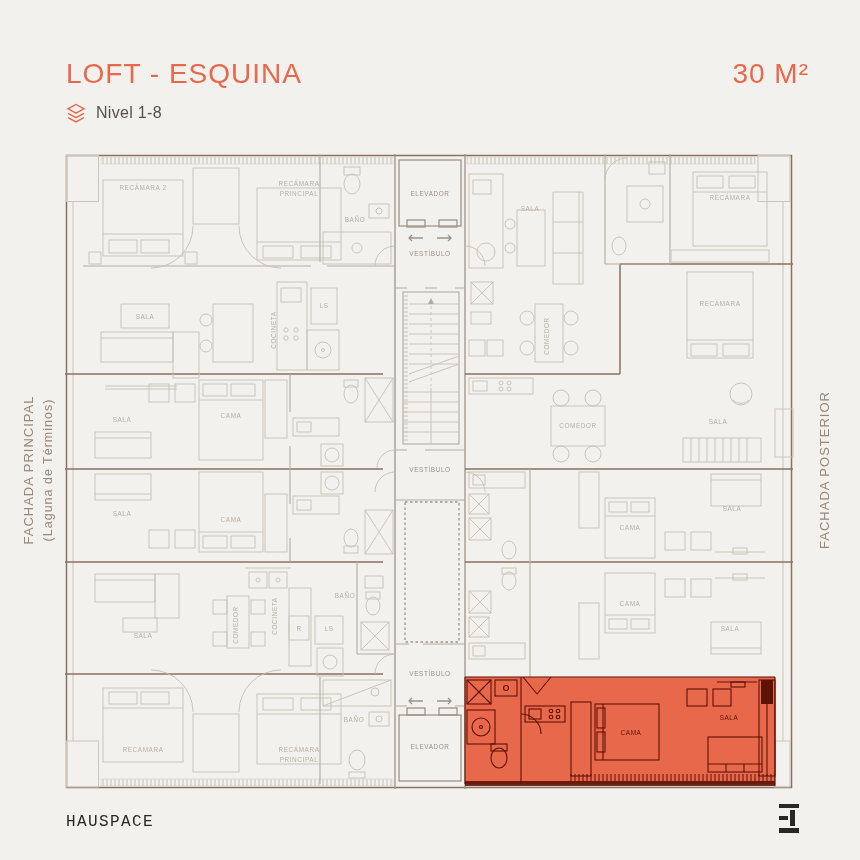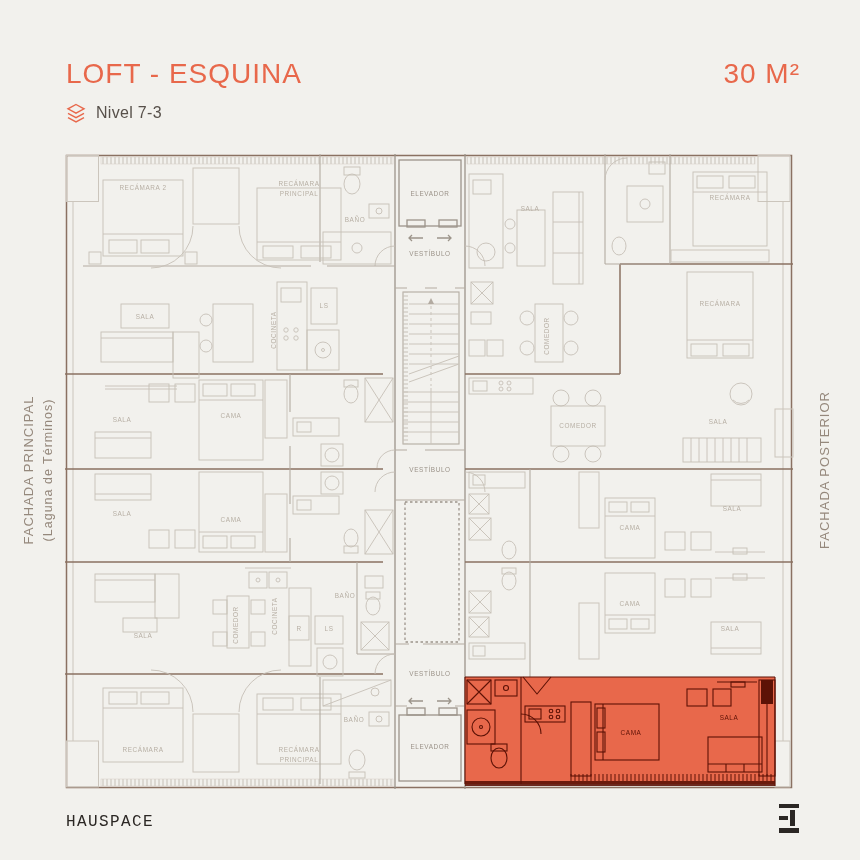--- a/index.html
+++ b/index.html
@@ -5,21 +5,21 @@
   :root{
     --bg:#F2F1ED; --accent:#E8684B; --dark:#2B2724; --level:#57504A;
     --facade:#95887C; --line:#CBC5BC; --line2:#B3ABA1; --wall:#9C948A;
     --bnd:#8A7162; --lbl:#B7AFA4; --lblcore:#9A9288; --odark:#5D1206;
   }
   html,body{margin:0;padding:0;background:var(--bg);}
   .canvas{position:relative;width:860px;height:860px;background:var(--bg);
     font-family:"Liberation Sans",sans-serif;overflow:hidden;}
   .title{position:absolute;left:66px;top:58px;font-size:28px;letter-spacing:1px;
     color:var(--accent);font-weight:400;white-space:nowrap;}
-  .area{position:absolute;right:60px;top:58px;font-size:28px;letter-spacing:1px;
+  .area{position:absolute;right:51px;top:58px;font-size:28px;letter-spacing:1px;
     color:var(--accent);font-weight:400;text-align:right;}
   .level{position:absolute;left:66px;top:103px;display:flex;align-items:center;gap:10px;
     font-size:16px;color:var(--level);letter-spacing:0.3px;}
   .facade{position:absolute;white-space:nowrap;text-align:center;color:var(--facade);
     font-size:13px;letter-spacing:1px;line-height:1.5;}
   .facade.left{left:38px;top:470px;transform:translate(-50%,-50%) rotate(-90deg);}
   .facade.right{left:825px;top:470px;transform:translate(-50%,-50%) rotate(-90deg);}
   .brand{position:absolute;left:66px;top:813px;font-size:16px;letter-spacing:1.4px;
     color:var(--dark);font-weight:400;font-family:Liberation Mono, monospace;}
   .logo{position:absolute;left:777px;top:801px;}
@@ -45,21 +45,21 @@
 
   <div class="title">LOFT - ESQUINA</div>
   <div class="area">30 M²</div>
 
   <div class="level">
     <svg width="20" height="20" viewBox="0 0 20 20">
       <path d="M10 1.5 L18 5.8 L10 10.1 L2 5.8 Z" fill="none" stroke="var(--accent)" stroke-width="1.4"></path>
       <path d="M2 10.4 L10 14.7 L18 10.4" fill="none" stroke="var(--accent)" stroke-width="1.4"></path>
       <path d="M2 14.6 L10 18.9 L18 14.6" fill="none" stroke="var(--accent)" stroke-width="1.4"></path>
     </svg>
-    <span>Nivel 7-3</span>
+    <span>Nivel 1-8</span>
   </div>
 
   <div class="facade left">
     <div>FACHADA PRINCIPAL</div>
     <div style="font-size:12.5px;">(Laguna de Términos)</div>
   </div>
   <div class="facade right">
     <div>FACHADA POSTERIOR</div>
   </div>
 

